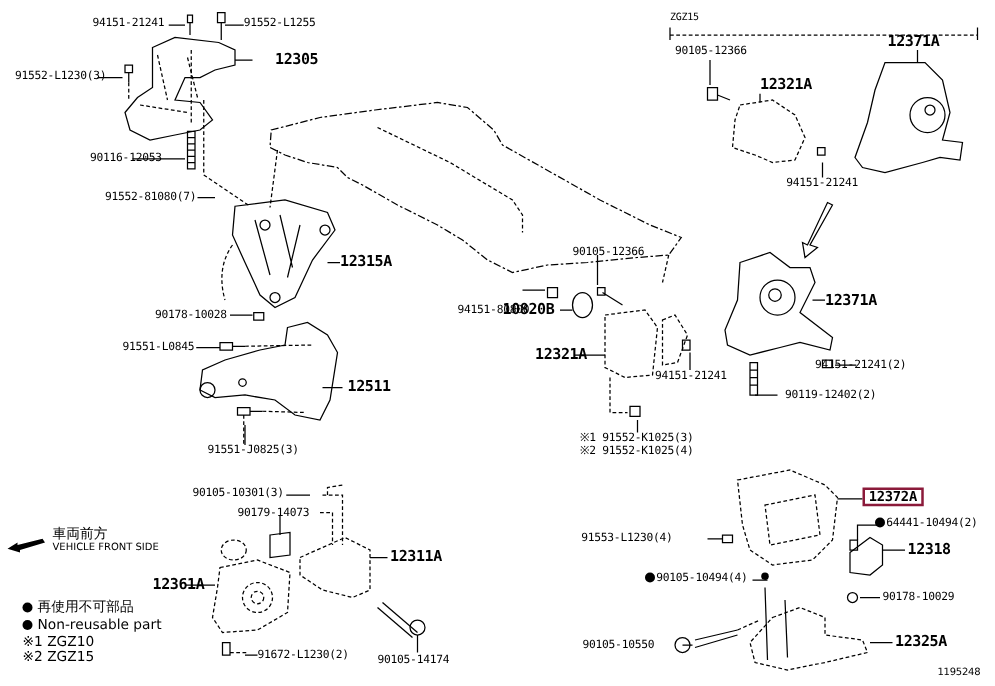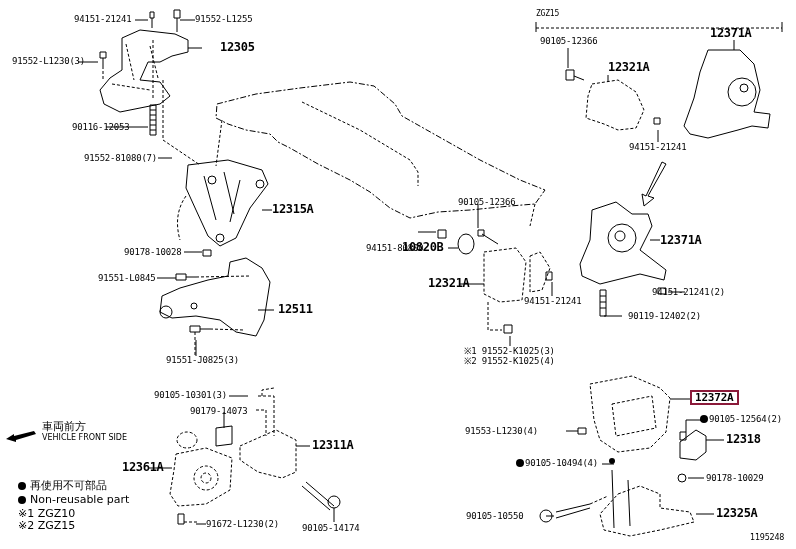--- a/index.html
+++ b/index.html
@@ -182,21 +182,21 @@
 <span class="lbl" style="left:524px;top:296px">94151-21241</span>
 <span class="lbl" style="left:464px;top:346px">※1 91552-K1025(3)</span>
 <span class="lbl" style="left:464px;top:356px">※2 91552-K1025(4)</span>
 
 <span class="lbl big" style="left:660px;top:235px">12371A</span>
 <span class="lbl" style="left:652px;top:287px">94151-21241(2)</span>
 <span class="lbl" style="left:628px;top:311px">90119-12402(2)</span>
 
 <span class="lbl hl" style="left: 690px; top: 390px; border-color: rgb(139, 26, 58);">12372A</span>
 <span class="lbl" style="left:465px;top:426px">91553-L1230(4)</span>
-<span class="lbl" style="left:700px;top:414px"><span class="dotl"></span><span>90105-12564(2)</span></span>
+<span class="lbl" style="left:700px;top:414px"><span class="dotl"></span><span>64441-10494(2)</span></span>
 <span class="lbl big" style="left:726px;top:434px">12318</span>
 <span class="lbl" style="left:516px;top:458px"><span class="dotl"></span><span>90105-10494(4)</span></span>
 <span class="lbl" style="left:706px;top:473px">90178-10029</span>
 <span class="lbl" style="left:466px;top:511px">90105-10550</span>
 <span class="lbl big" style="left:716px;top:508px">12325A</span>
 
 <span class="lbl" style="left:750px;top:532px;font-size:8px;font-family:'DejaVu Sans',sans-serif">1195248</span>
 
 <span class="legend" style="left:42px;top:421px">車両前方</span>
 <span class="legend" style="left:42px;top:432px;font-size:8px">VEHICLE FRONT SIDE</span>

